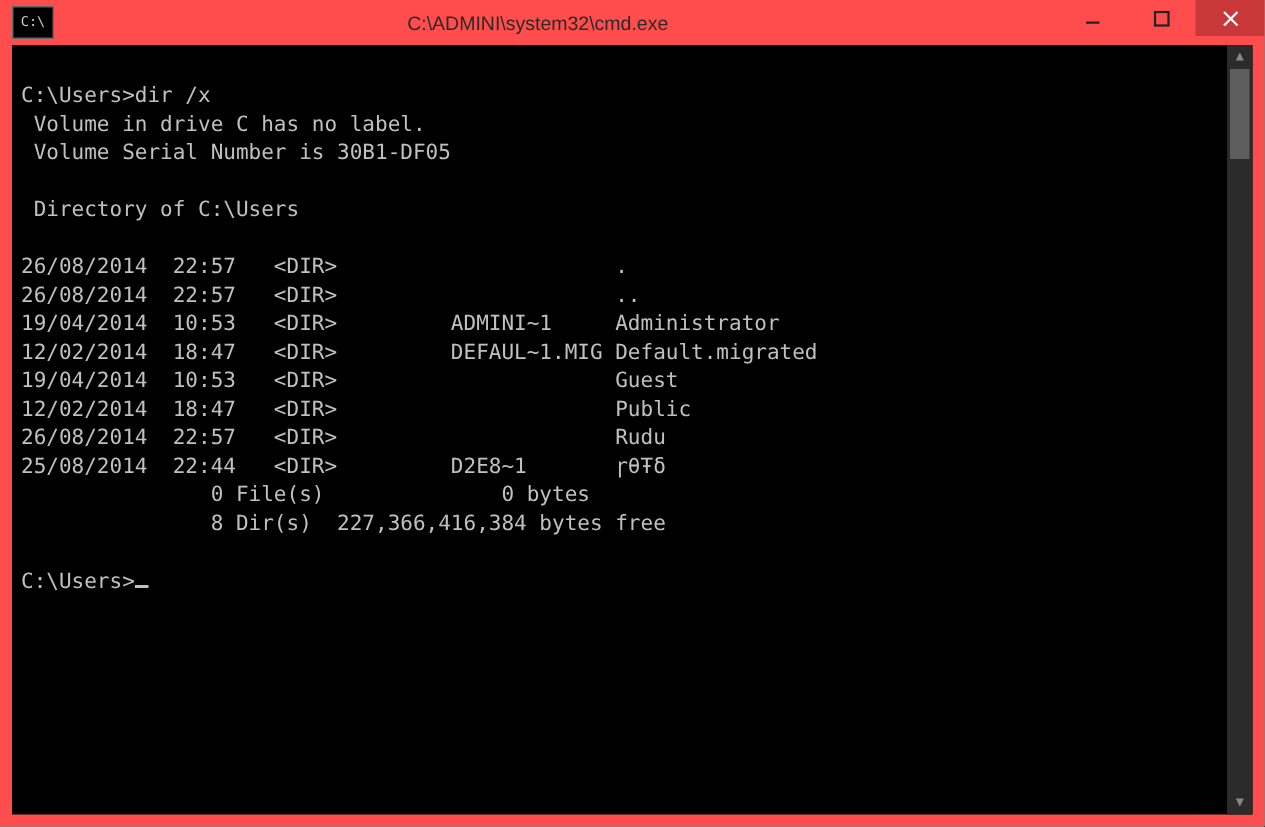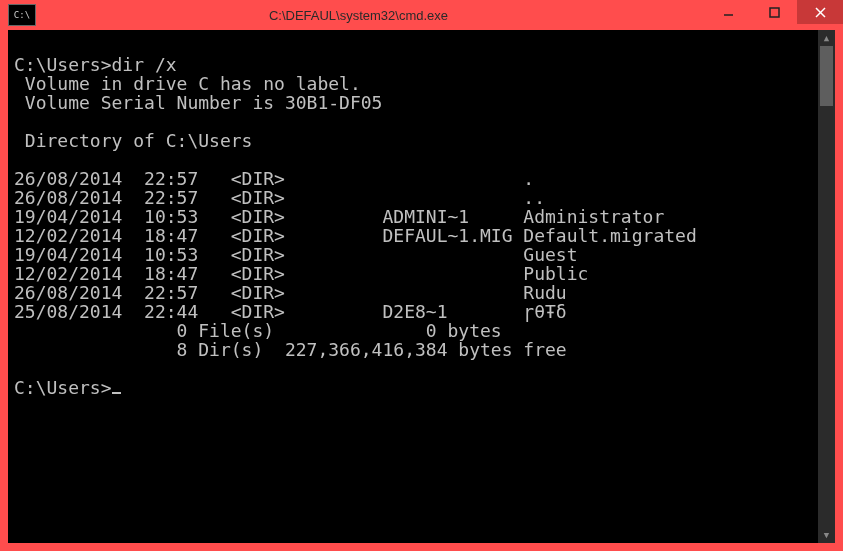--- a/index.html
+++ b/index.html
@@ -73,21 +73,21 @@
     margin: 0 8px 8px 8px;
     background: #000;
     display: flex;
     position: relative;
   }
   .terminal {
     flex: 1;
     padding: 6px 4px 4px 6px;
     color: #c0c0c0;
     font-family: Consolas, 'Lucida Console', monospace;
-    font-size: 18px;
+    font-size: 14px;
     line-height: 19px;
     white-space: pre;
     overflow: hidden;
   }
   .scrollbar {
     width: 17px;
     background: #2b2b2b;
     position: relative;
   }
   .scrollbar .thumb {
@@ -117,21 +117,21 @@
 </style>
 </head>
 <body>
 
 <div class="window">
 
   <div class="titlebar">
     <div class="app-icon">
       <span>C:\</span>
     </div>
-    <div class="title">C:\DEFAUL\system32\cmd.exe</div>
+    <div class="title">C:\ADMINI\system32\cmd.exe</div>
     <div class="win-controls">
       <div class="win-btn">
         <svg width="11" height="11">
             <line x1="1" y1="8" x2="10" y2="8" stroke="#222" stroke-width="1.5"></line>
           </svg>
       </div>
       <div class="win-btn">
         <svg width="11" height="11">
             <rect x="1" y="1" width="9" height="9" fill="none" stroke="#222" stroke-width="1.5"></rect>
           </svg>

